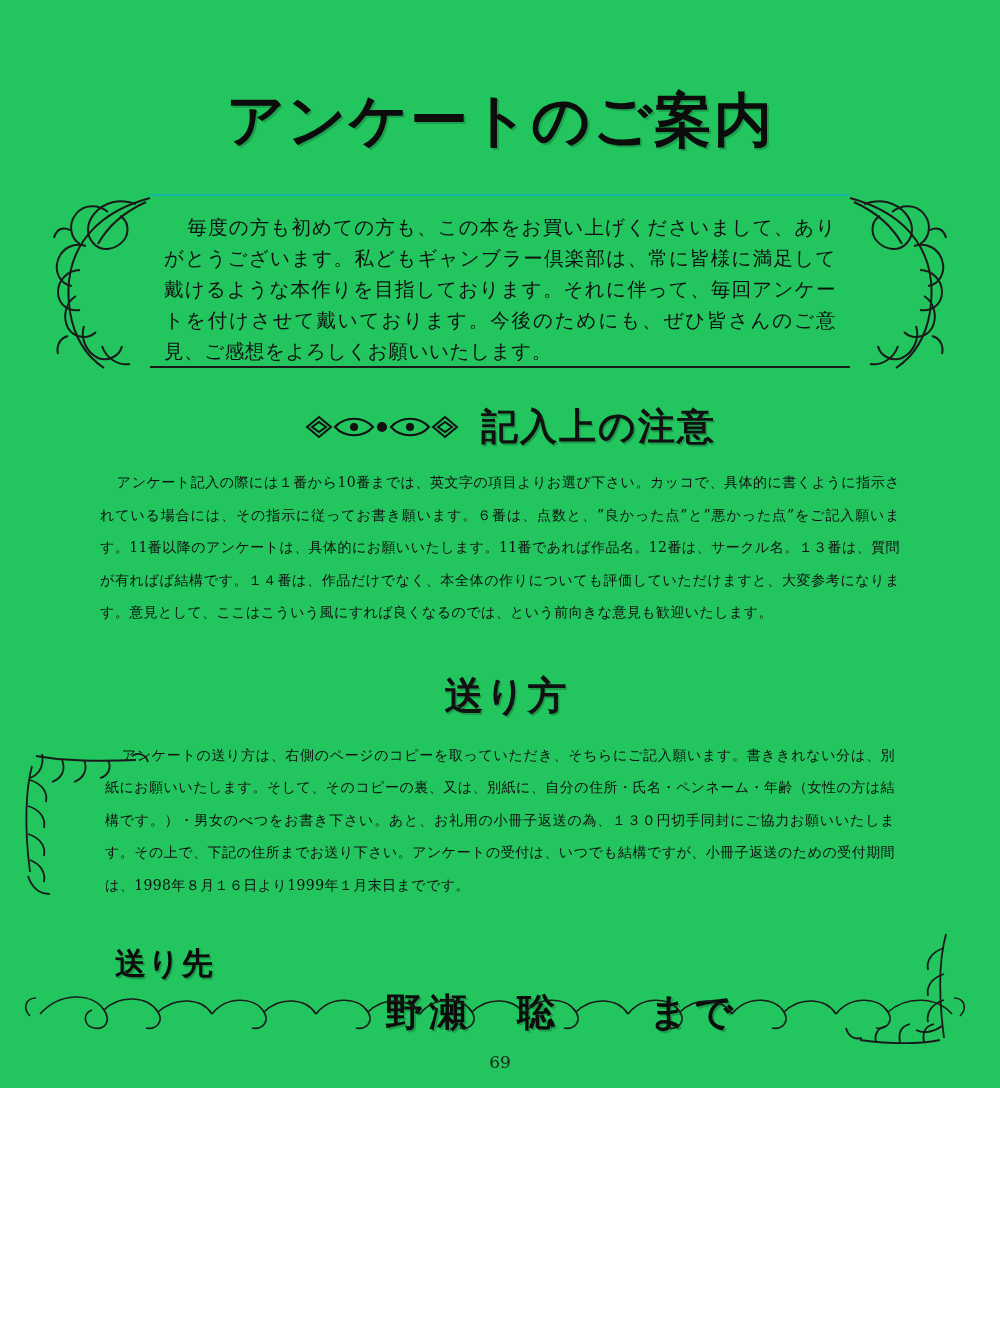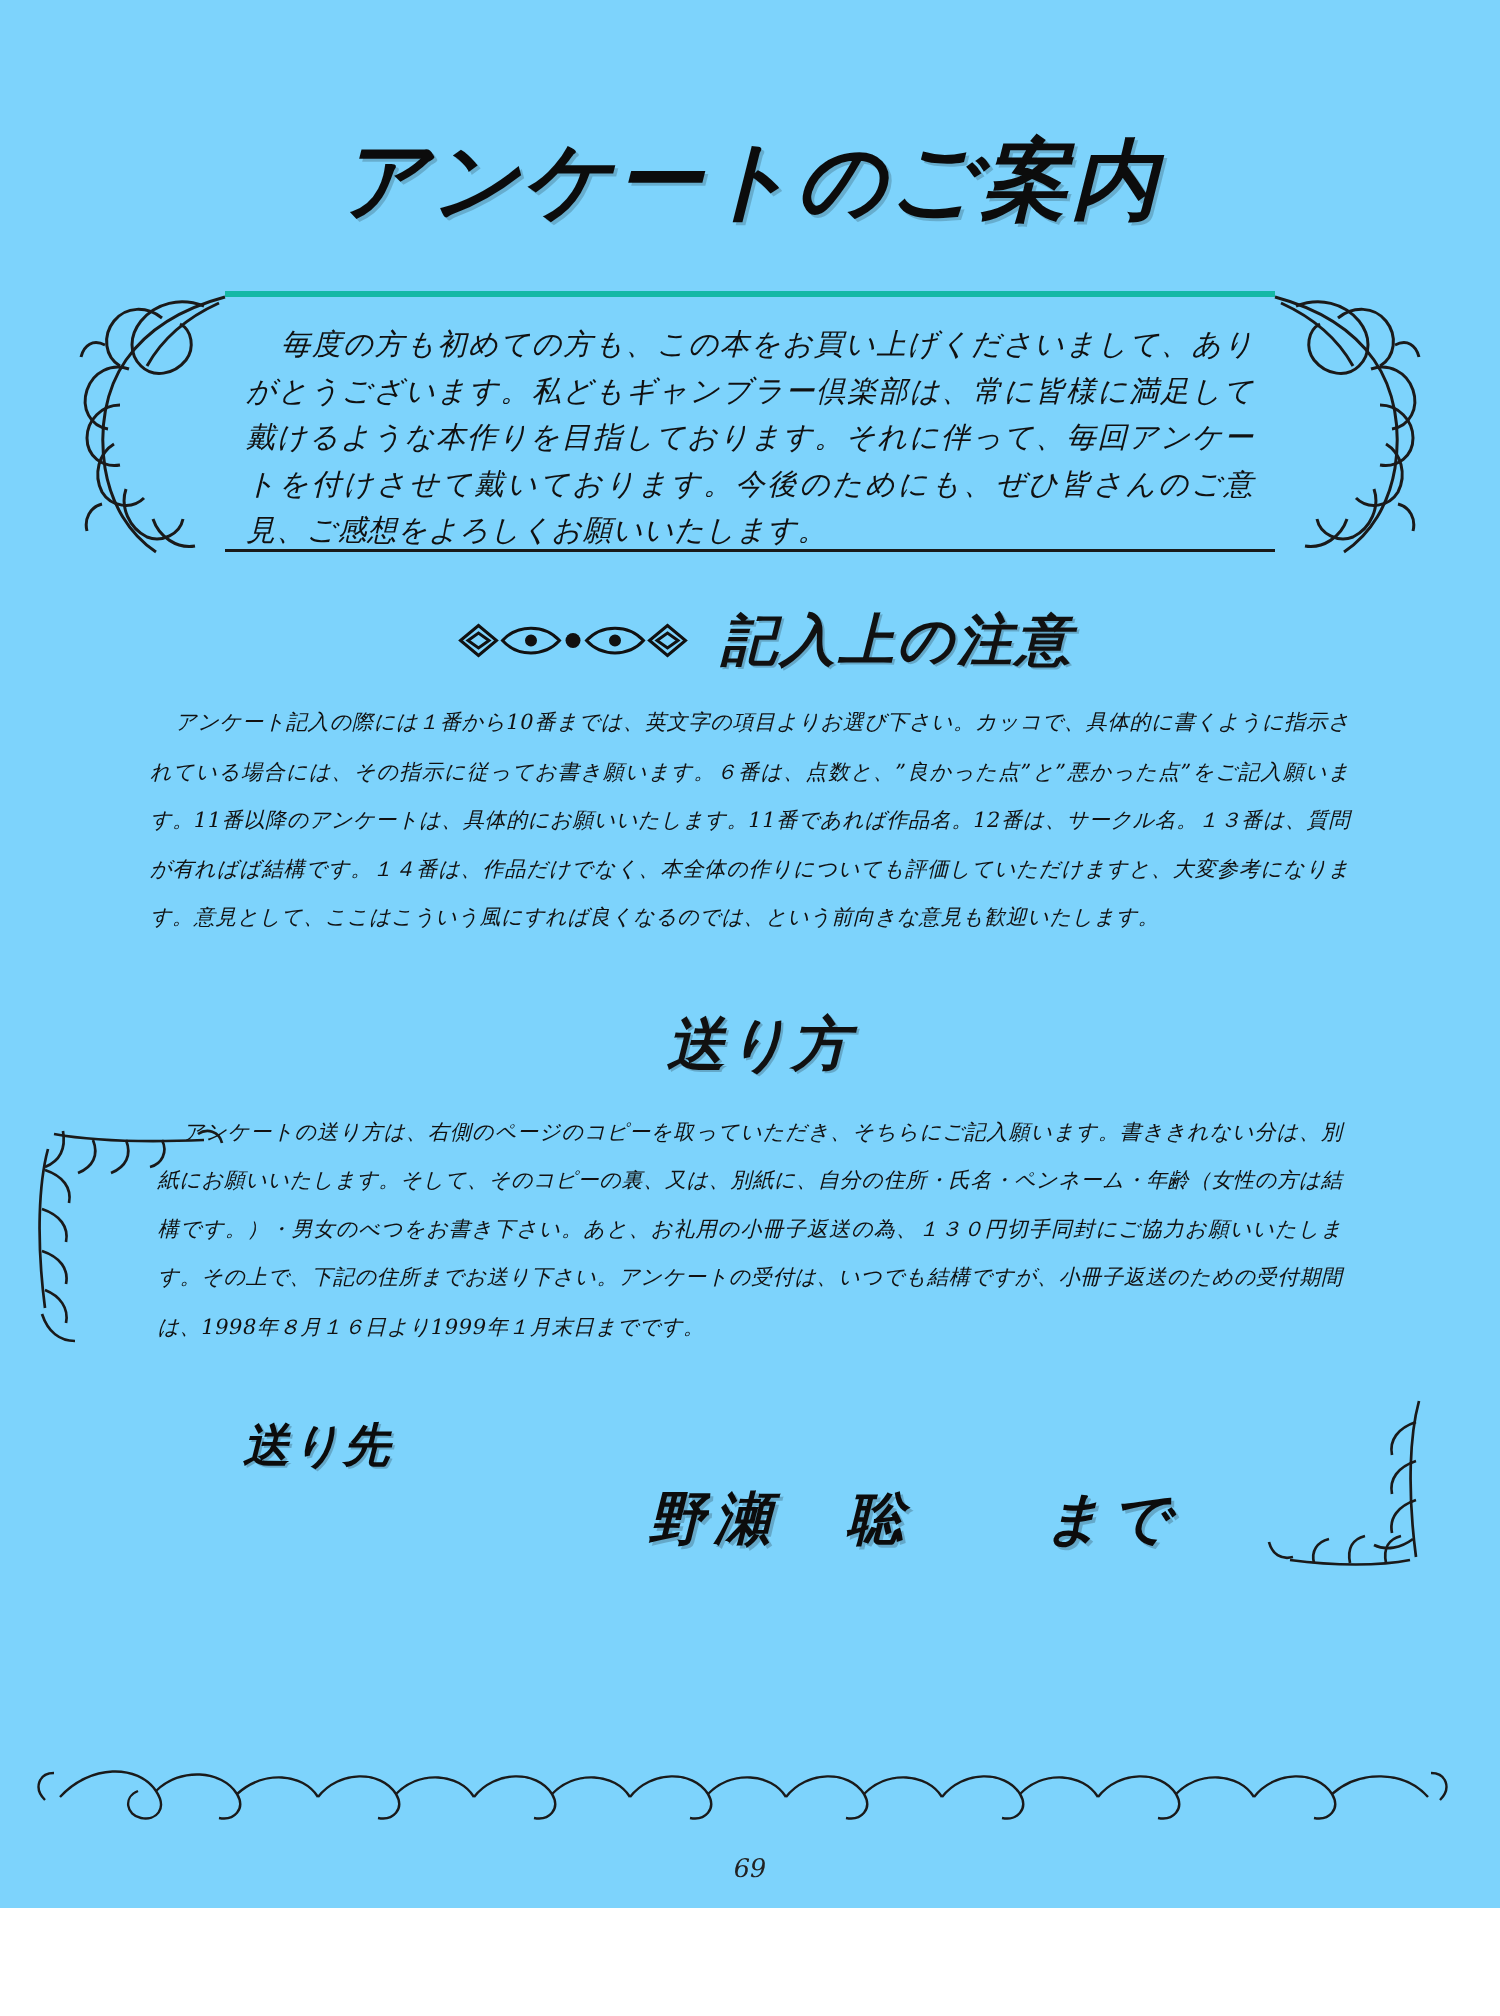--- a/index.html
+++ b/index.html
@@ -3,26 +3,25 @@
 <meta charset="utf-8">
 <style>
   html, body {
     margin: 0;
     padding: 0;
     background: #ffffff;
   }
   .page {
     position: relative;
     width: 1000px;
-    height: 1272px;
-    background: #7dd3fc;
+    height: 1088px;
+    background: #22c55e;
     overflow: hidden;
     font-family: "DejaVu Serif", "Liberation Serif", serif;
     color: #111111;
-    font-style: italic;
   }
 
   
   .title {
     text-align: center;
     font-family: "DejaVu Sans", "Liberation Sans", sans-serif;
     font-weight: bold;
     font-size: 58px;
     letter-spacing: 2px;
     margin-top: 82px;
@@ -36,21 +35,21 @@
     margin: 26px auto 0 auto;
     width: 880px;
     height: 190px;
   }
   .intro-box {
     position: absolute;
     left: 90px;
     right: 90px;
     top: 8px;
     bottom: 8px;
-    border-top: 4px solid #14b8a6;
+    border-top: 2px solid #14b8a6;
     border-bottom: 2px solid #1a1a1a;
     box-sizing: border-box;
     padding: 16px 14px 0 14px;
   }
   .intro-box p {
     margin: 0;
     font-size: 19.5px;
     line-height: 31px;
     text-align: justify;
     text-indent: 1.2em;
@@ -103,21 +102,20 @@
     letter-spacing: 0.4px;
   }
   .body-block.send { width: 790px; margin-top: 16px; }
 
   
   .addr {
     margin: 42px 0 0 0;
     font-family: "DejaVu Sans", "Liberation Sans", sans-serif;
     font-weight: bold;
     color: #0c0c0c;
-    padding-left: 47px;
   }
   .addr .lbl {
     font-size: 31px;
     margin-left: 115px;
     letter-spacing: 2px;
     text-shadow: 1.5px 1.5px 0 rgba(0,0,0,0.2);
   }
   .addr .zip {
     font-size: 30px;
     margin-left: 175px;

